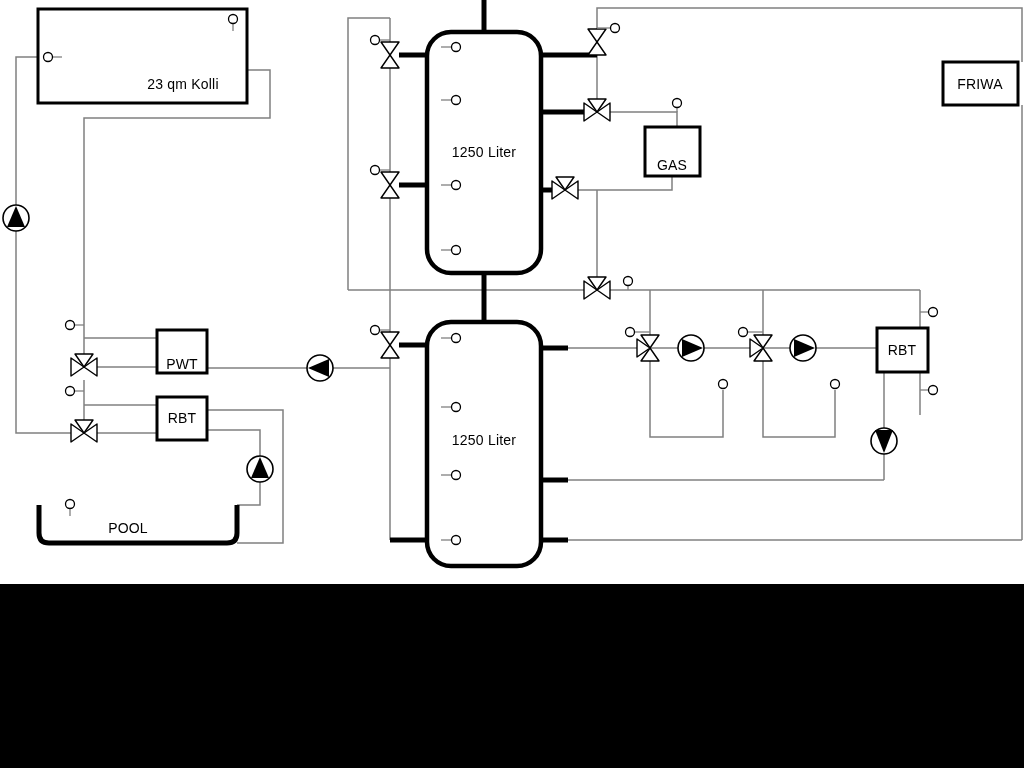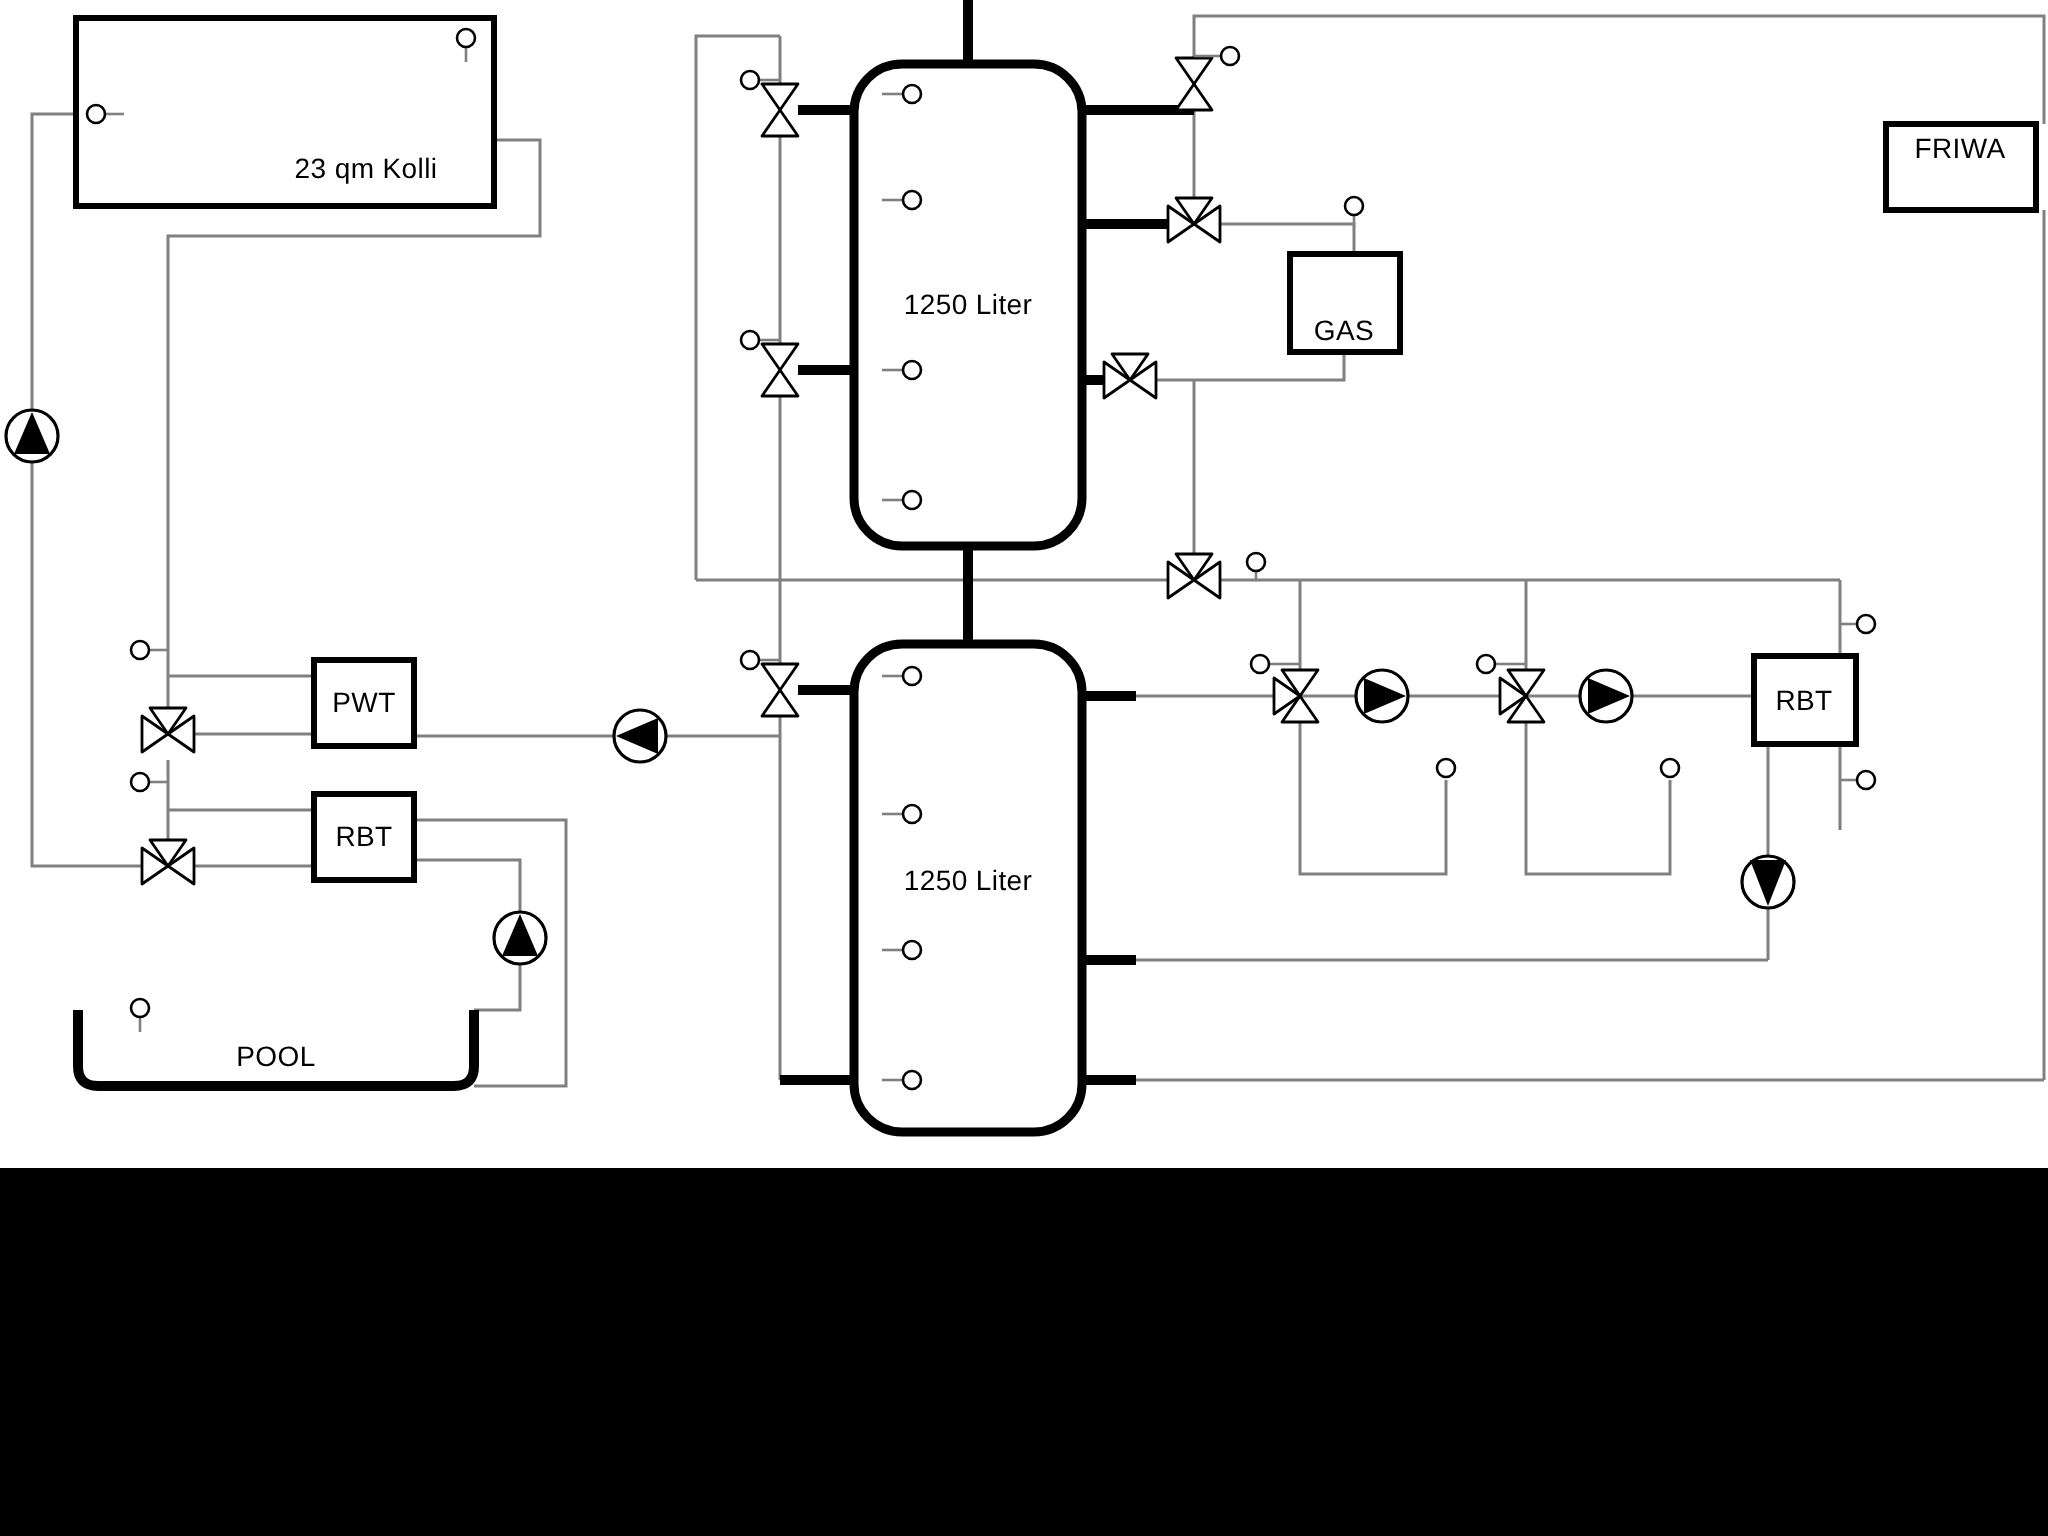--- a/index.html
+++ b/index.html
@@ -269,24 +269,24 @@
           <circle class="sensor" cx="933" cy="312" r="4.5"></circle>
         </g>
       <g>
           <path class="sensor-tail" d="M928.5,390 H920"></path>
           <circle class="sensor" cx="933" cy="390" r="4.5"></circle>
         </g>
     </g>
   </svg>
 
   <div class="label" style="left:183px;top:84px;">23 qm Kolli</div>
-  <div class="label" style="left:182px;top:351px;">PWT</div>
+  <div class="label" style="left:182px;top:364px;">PWT</div>
   <div class="label" style="left:182px;top:418px;">RBT</div>
-  <div class="label" style="left:138px;top:528px;">POOL</div>
+  <div class="label" style="left:128px;top:528px;">POOL</div>
   <div class="label" style="left:484px;top:152px;">1250 Liter</div>
   <div class="label" style="left:484px;top:440px;">1250 Liter</div>
   <div class="label" style="left:672px;top:165px;">GAS</div>
   <div class="label" style="left:902px;top:350px;">RBT</div>
-  <div class="label" style="left:980px;top:74px;text-align:right;">FRIWA</div>
+  <div class="label" style="left:980px;top:84px;text-align:right;">FRIWA</div>
 
   <div class="letterbox" style="top:584px;height:184px;"></div>
 
 </div>
 
 </body></html>

